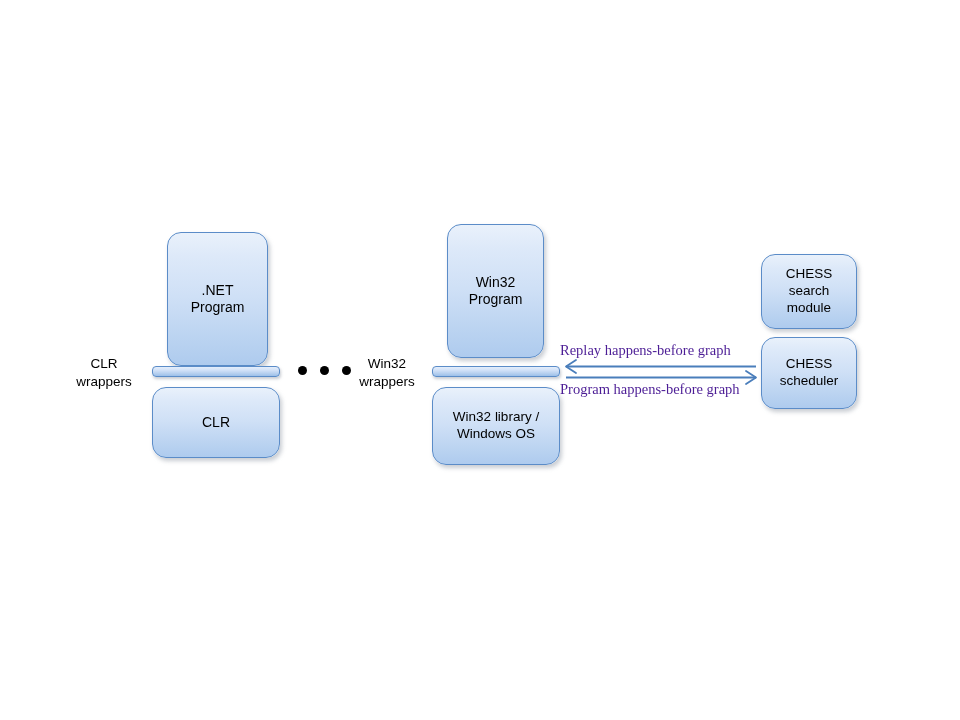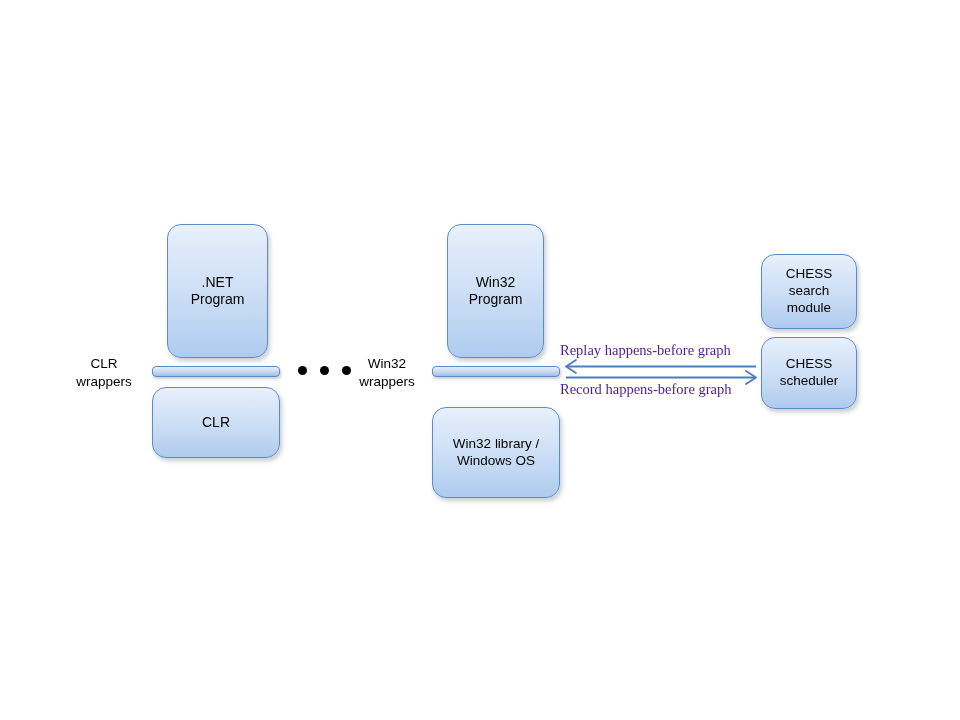--- a/index.html
+++ b/index.html
@@ -92,24 +92,24 @@
   #arrow-layer {
     position: absolute;
     left: 0;
     top: 0;
     width: 960px;
     height: 720px;
     pointer-events: none;
   }
 
   
-  #node-dotnet-program { left: 167px; top: 224px; width: 101px; height: 134px; font-size: 14px; }
+  #node-dotnet-program { left: 167px; top: 232px; width: 101px; height: 134px; font-size: 14px; }
   #node-clr           { left: 152px; top: 387px; width: 128px; height: 71px;  font-size: 14px; }
   #node-win32-program { left: 447px; top: 224px; width: 97px;  height: 134px; font-size: 14px; }
-  #node-win32-lib     { left: 432px; top: 387px; width: 128px; height: 91px;  font-size: 13.5px; margin-top: 20px; }
+  #node-win32-lib     { left: 432px; top: 387px; width: 128px; height: 78px;  font-size: 13.5px; }
   #node-chess-search  { left: 761px; top: 254px; width: 96px;  height: 75px;  font-size: 13.5px; }
   #node-chess-sched   { left: 761px; top: 337px; width: 96px;  height: 72px;  font-size: 13.5px; }
 
   #bar-clr-wrappers   { left: 152px; top: 366px; width: 128px; height: 11px; }
   #bar-win32-wrappers { left: 432px; top: 366px; width: 128px; height: 11px; }
 
   #dots-ellipsis { left: 298px; top: 366px; }
 
   #label-clr-wrappers   { left: 62px;  top: 355px; width: 84px;  font-size: 13.5px; }
   #label-win32-wrappers { left: 345px; top: 355px; width: 84px;  font-size: 13.5px; }
@@ -176,15 +176,15 @@
     </g>
 
     <g>
       <line x1="566" y1="377.5" x2="756" y2="377.5" stroke="#4a7ebb" stroke-width="1.8"></line>
       <polyline points="746,371 756,377.5 746,384" fill="none" stroke="#4a7ebb" stroke-width="1.8" stroke-linecap="round" stroke-linejoin="round"></polyline>
     </g>
   </svg>
 
   <div class="arrow-caption" id="caption-replay">Replay happens-before graph</div>
 
-  <div class="arrow-caption" id="caption-record">Record happens-before graph</div>
+  <div class="arrow-caption" id="caption-record">Program happens-before graph</div>
 
 </div>
 
 </body></html>

